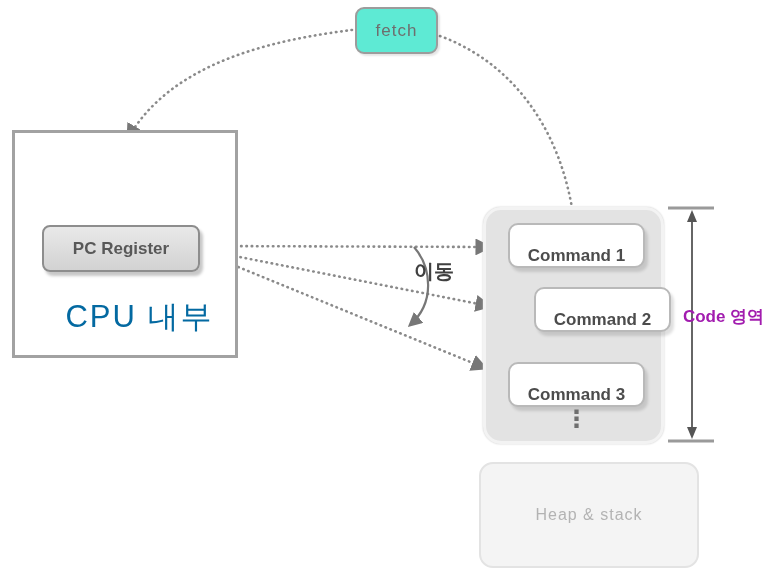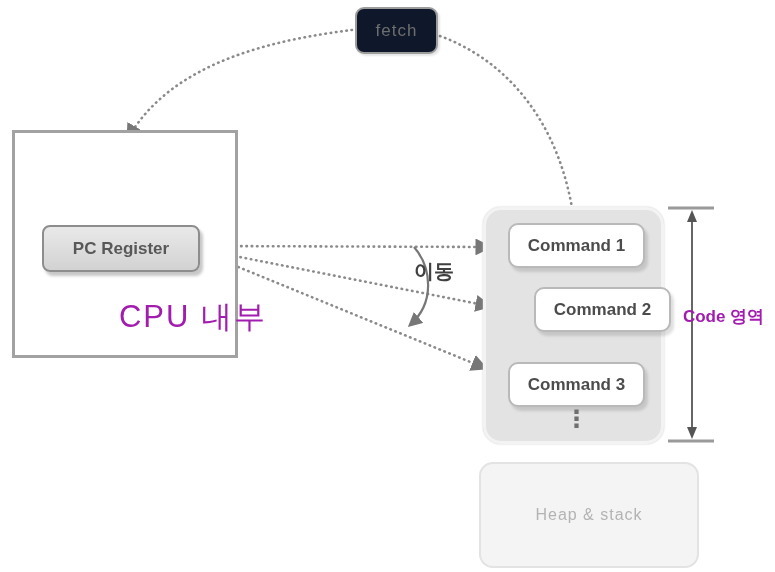--- a/index.html
+++ b/index.html
@@ -23,21 +23,21 @@
     left: 0; top: 0;
     width: 775px; height: 572px;
     pointer-events: none;
   }
 
   
   .fetch-box {
     position: absolute;
     left: 355px; top: 7px;
     width: 83px; height: 47px;
-    background: #0f172a;
+    background: #5eead4;
     border: 2px solid #9c9c9c;
     border-radius: 9px;
     box-shadow: 2px 2px 2px rgba(0,0,0,0.10);
     display: flex; align-items: center; justify-content: center;
     font-size: 17px; color: #6e6e6e; letter-spacing: 1px;
   }
 
   
   .cpu-box {
     position: absolute;
@@ -55,42 +55,42 @@
     box-shadow: 3px 4px 3px rgba(0,0,0,0.22);
     display: flex; align-items: center; justify-content: center;
     font-size: 17px; font-weight: bold; color: #585858;
   }
   .register.ir { left: 42px; top: 155px; }
   .register.pc { left: 42px; top: 225px; text-align: center; }
   .cpu-title {
     position: absolute;
     left: 12px; top: 296px;
     width: 255px;
-    text-align: right;
-    font-size: 31px; color: #a21caf; letter-spacing: 2px;
+    text-align: center;
+    font-size: 31px; color: #0369a1; letter-spacing: 2px;
   }
 
   
   .code-box {
     position: absolute;
     left: 483px; top: 207px;
     width: 181px; height: 237px;
     background: #e3e3e3;
     border: 3px solid #f3f3f3;
     border-radius: 18px;
     box-shadow: 0 0 2px #c8c8c8;
   }
   .command {
     position: absolute;
     width: 137px; height: 45px;
     background: #ffffff;
     border: 2px solid #b9b9b9;
     border-radius: 10px;
     box-shadow: 3px 4px 3px rgba(0,0,0,0.13);
-    display: flex; align-items: center; justify-content: center;
+    display: flex; align-items: flex-end; justify-content: center;
     font-size: 17px; font-weight: bold; color: #4c4c4c;
   }
   .command.c1 { left: 508px; top: 223px; }
   .command.c2 { left: 508px; top: 287px; margin-left: 26px; }
   .command.c3 { left: 508px; top: 349px; margin-top: 13px; }
   .ellipsis {
     position: absolute;
     left: 508px; top: 402px;
     width: 137px;
     text-align: center;

